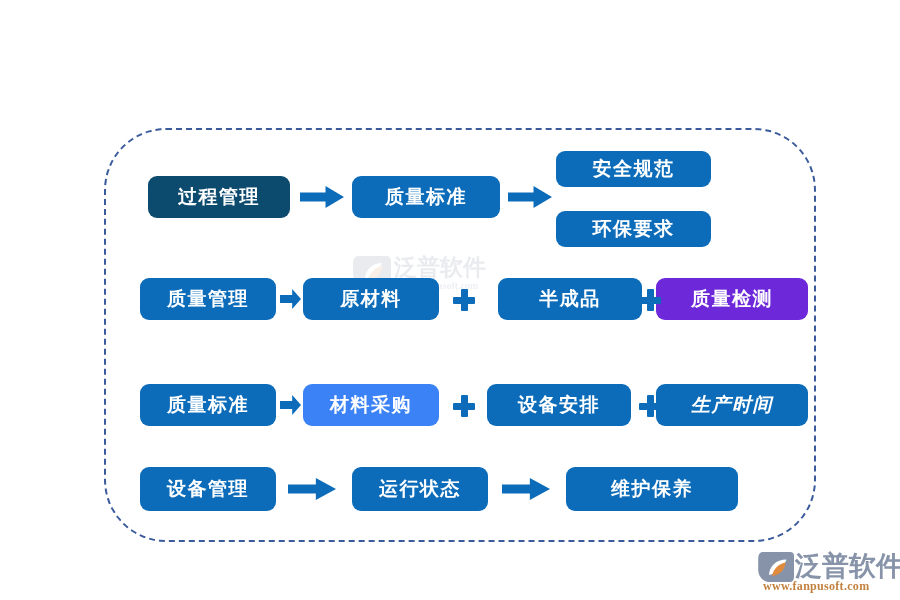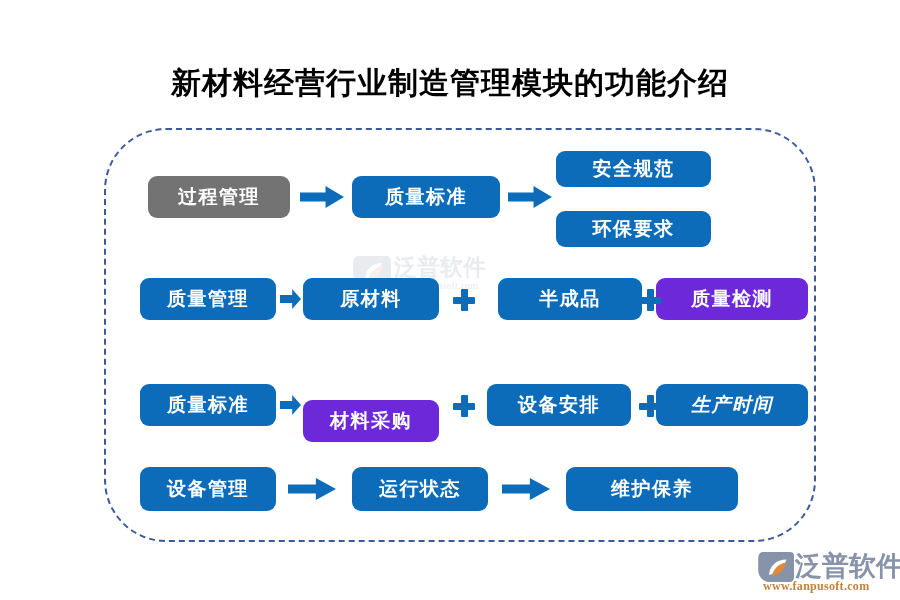--- a/index.html
+++ b/index.html
@@ -167,36 +167,35 @@
     color: #c2823f;
     letter-spacing: 0.3px;
     white-space: nowrap;
   }
 </style>
 </head>
 <body>
 
 <div id="page">
 
-  <div id="title">新材料经营行业制造管理模块的功能介绍</div>
 
   <div id="dashed-frame"></div>
 
   <div id="watermark">
     <svg class="wm-mark" viewBox="0 0 40 38">
       <path d="M6 4 L34 4 C37 4 39 6 39 9 L39 30 C39 33 37 35 34 35 L14 35 C6 35 1 29 1 21 L1 12 C1 7 3 4 6 4 Z" fill="#5a6b86"></path>
       <path d="M13 27 C13 18 20 11 30 11 C27 18 22 24 13 27 Z" fill="#ffffff"></path>
       <path d="M16 28 C18 20 24 15 31 14 C29 22 24 27 16 28 Z" fill="#d88a4a"></path>
     </svg>
     <div class="wm-text">泛普软件</div>
     <div class="wm-url">www.fanpusoft.com</div>
   </div>
 
   <div id="diagram-layer">
-      <div class="node" style="left: 148px; top: 176px; width: 142px; height: 42px; background: #737373;">过程管理</div>
+      <div class="node" style="left: 148px; top: 176px; width: 142px; height: 42px; background: #0c4a6e;">过程管理</div>
       <div class="node" style="left: 352px; top: 176px; width: 148px; height: 42px; background: rgb(12, 108, 185);">质量标准</div>
       <div class="node" style="left: 556px; top: 151px; width: 155px; height: 36px; background: rgb(12, 108, 185);">安全规范</div>
       <div class="node" style="left: 556px; top: 211px; width: 155px; height: 36px; background: rgb(12, 108, 185);">环保要求</div>
       <div class="arrow" style="left: 300px; top: 186px; width: 44px; height: 22px;">
         <svg width="44" height="22" viewBox="0 0 100 50" preserveAspectRatio="none">
           <path d="M0 15 L58 15 L58 0 L100 25 L58 50 L58 35 L0 35 Z" fill="#0C6CB9"></path>
         </svg>
       </div>
       <div class="arrow" style="left: 508px; top: 186px; width: 44px; height: 22px;">
         <svg width="44" height="22" viewBox="0 0 100 50" preserveAspectRatio="none">
@@ -214,21 +213,21 @@
       </div>
       <div class="plus" style="left: 453px; top: 289px; width: 22px; height: 22px;">
         <span class="bar-h" style="background: rgb(12, 108, 185); left: 0px; top: 7.5px; width: 22px; height: 7px;"></span>
         <span class="bar-v" style="background: rgb(12, 108, 185); top: 0px; left: 7.5px; height: 22px; width: 7px;"></span>
       </div>
       <div class="plus" style="left: 639px; top: 289px; width: 22px; height: 22px;">
         <span class="bar-h" style="background: rgb(12, 108, 185); left: 0px; top: 7.5px; width: 22px; height: 7px;"></span>
         <span class="bar-v" style="background: rgb(12, 108, 185); top: 0px; left: 7.5px; height: 22px; width: 7px;"></span>
       </div>
       <div class="node" style="left: 140px; top: 384px; width: 136px; height: 42px; background: rgb(12, 108, 185);">质量标准</div>
-      <div class="node" style="left: 303px; top: 400px; width: 136px; height: 42px; background: #6d28d9;">材料采购</div>
+      <div class="node" style="left: 303px; top: 384px; width: 136px; height: 42px; background: #3b82f6;">材料采购</div>
       <div class="node" style="left: 487px; top: 384px; width: 144px; height: 42px; background: rgb(12, 108, 185);">设备安排</div>
       <div class="node" style="left: 656px; top: 384px; width: 152px; height: 42px; background: rgb(12, 108, 185); font-style: italic;">生产时间</div>
       <div class="arrow" style="left: 280px; top: 395px; width: 21px; height: 20px;">
         <svg width="21" height="20" viewBox="0 0 100 50" preserveAspectRatio="none">
           <path d="M0 15 L58 15 L58 0 L100 25 L58 50 L58 35 L0 35 Z" fill="#0C6CB9"></path>
         </svg>
       </div>
       <div class="plus" style="left: 453px; top: 395px; width: 22px; height: 22px;">
         <span class="bar-h" style="background: rgb(12, 108, 185); left: 0px; top: 7.5px; width: 22px; height: 7px;"></span>
         <span class="bar-v" style="background: rgb(12, 108, 185); top: 0px; left: 7.5px; height: 22px; width: 7px;"></span>

